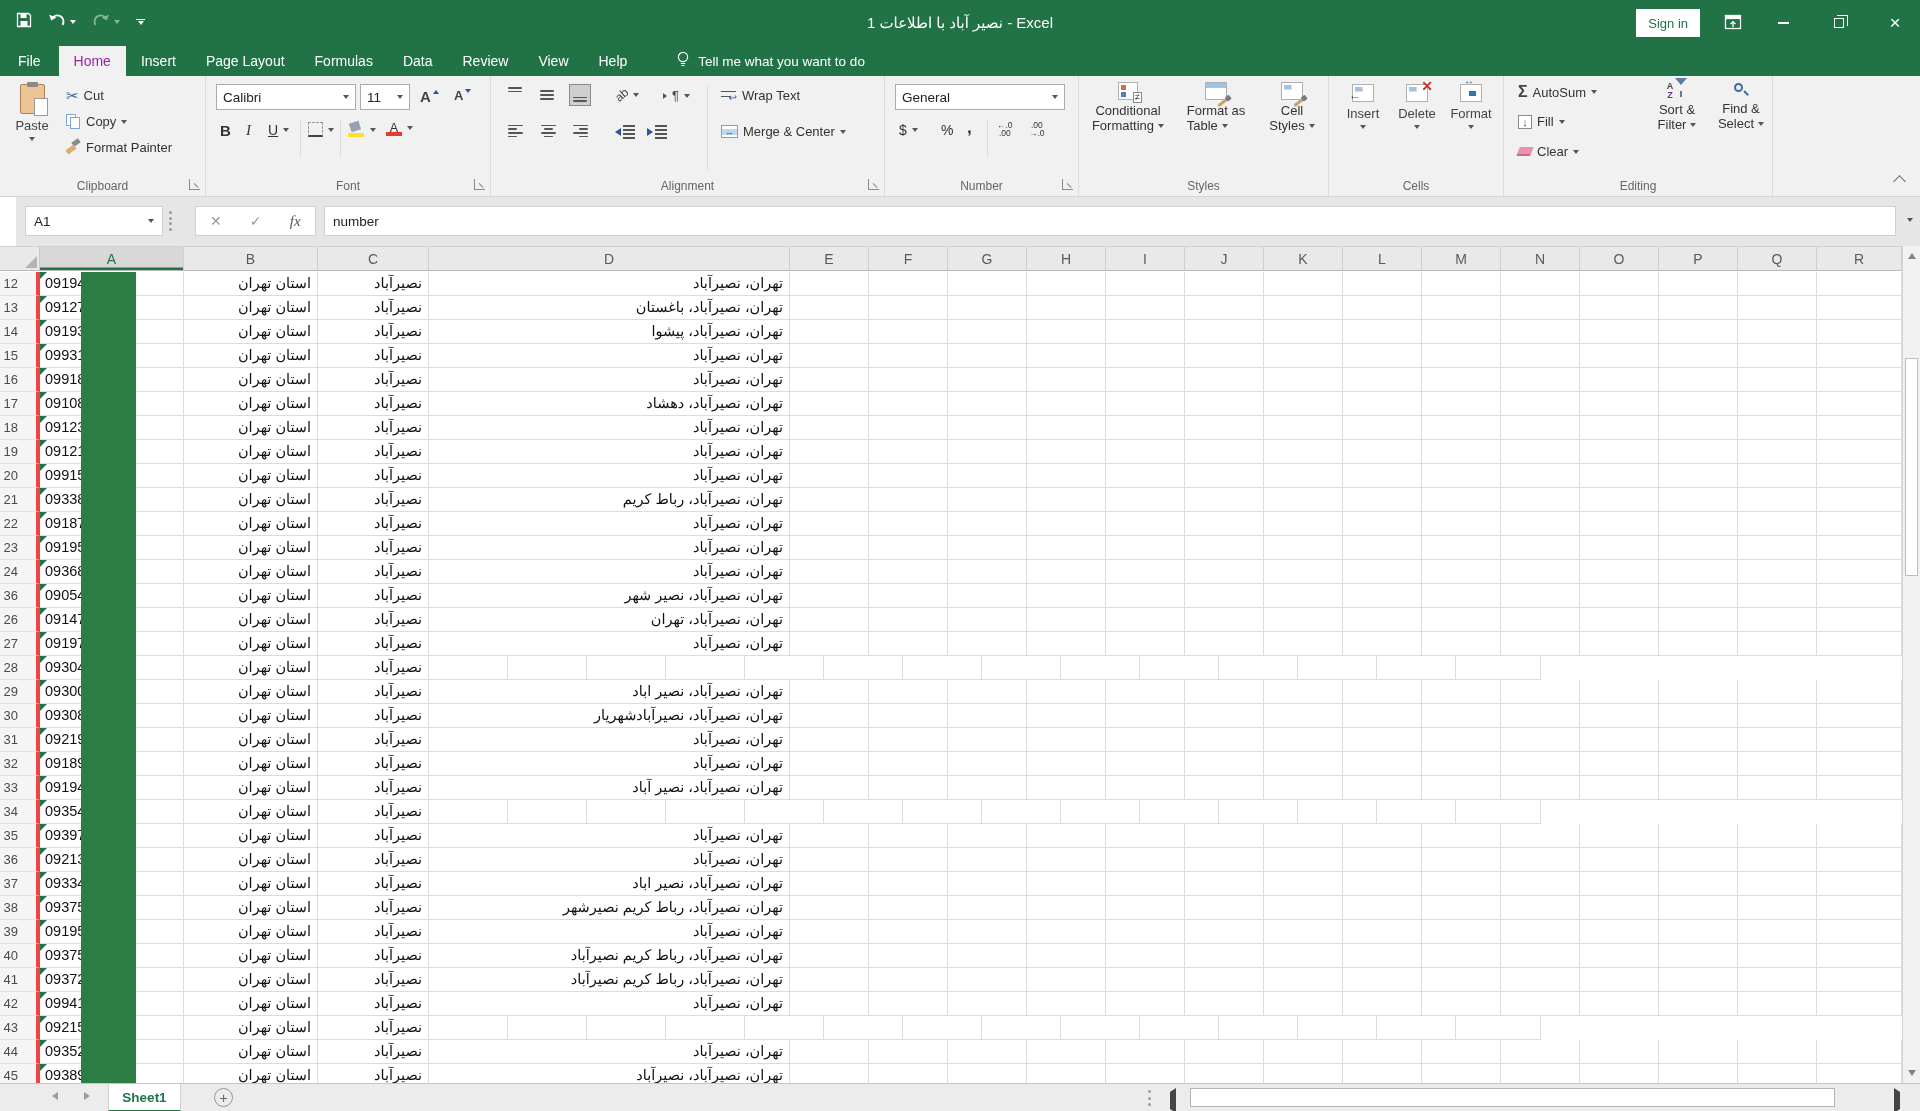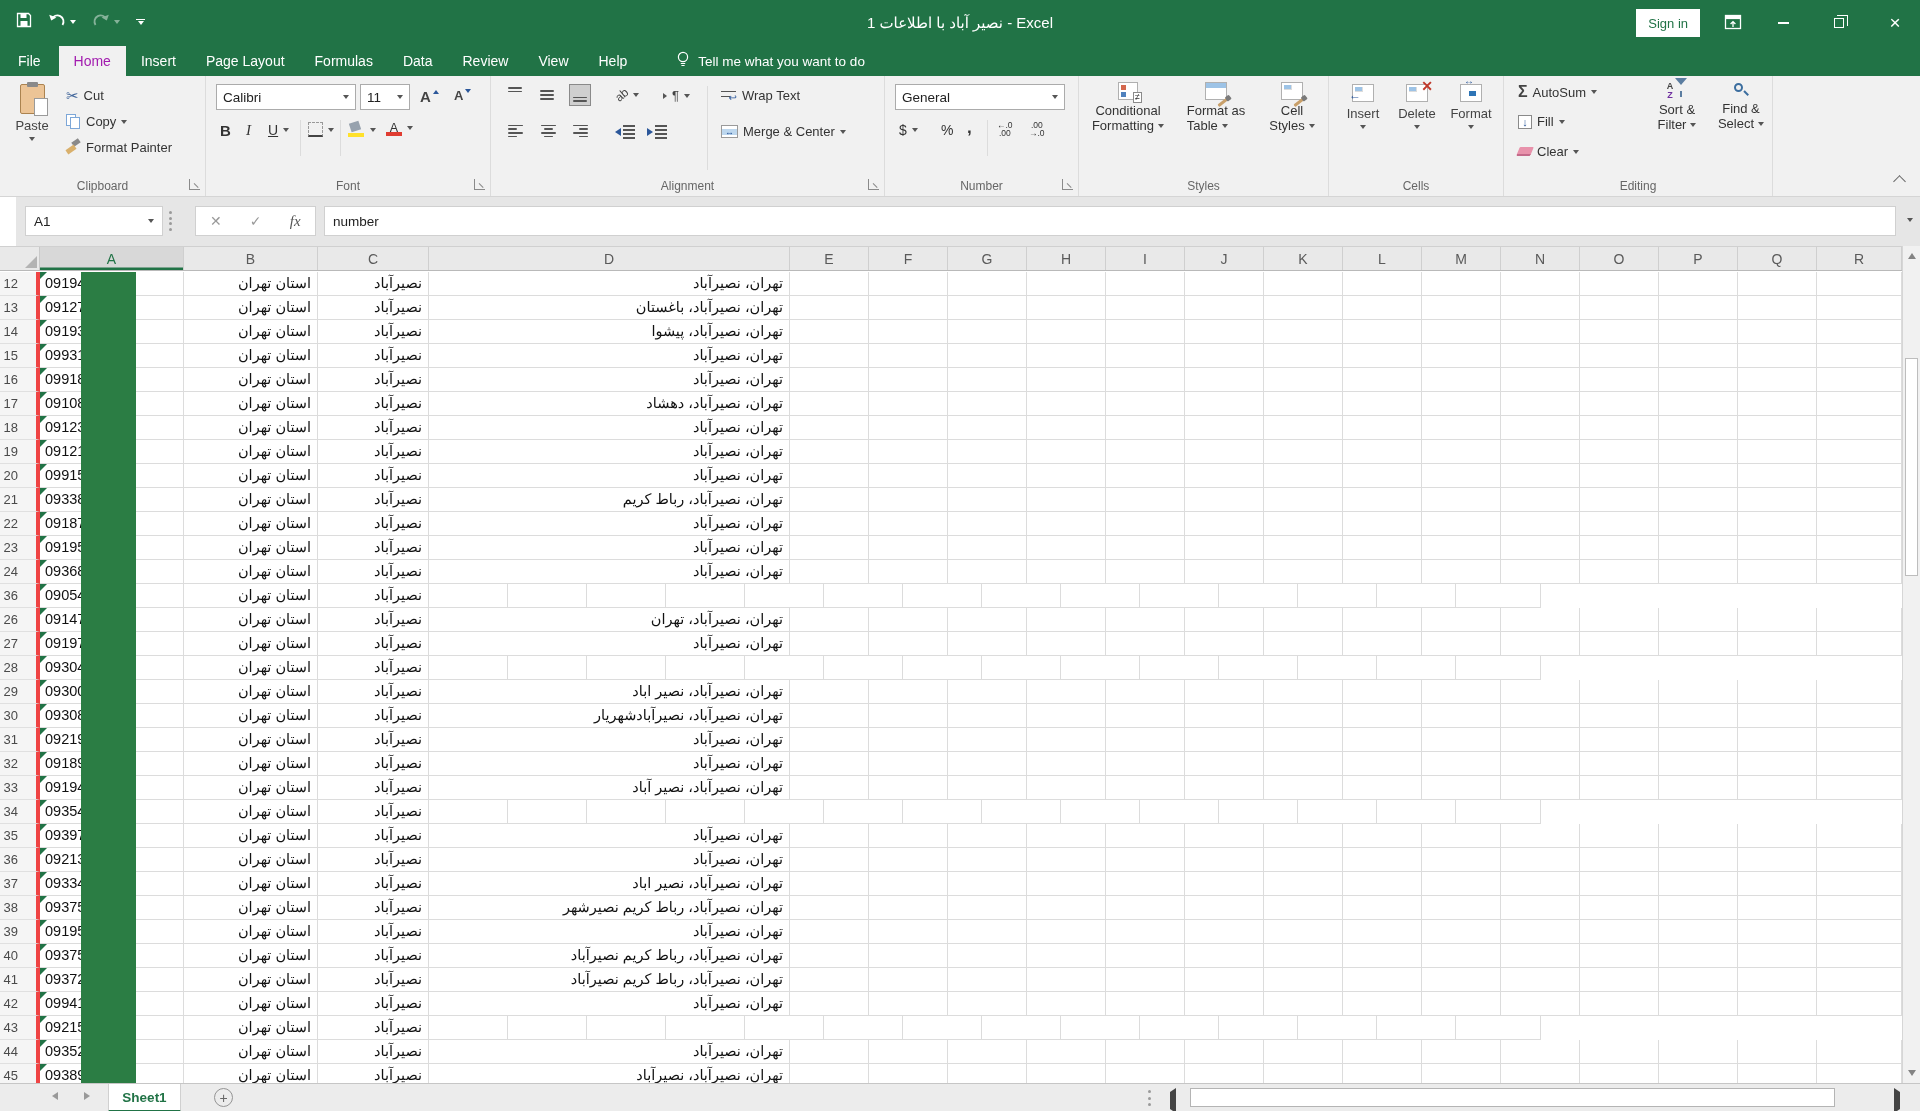--- a/index.html
+++ b/index.html
@@ -849,20 +849,21 @@
         <div class="cell" style="width: 79px;"></div>
         <div class="cell" style="width: 79px;"></div>
         <div class="cell" style="width: 79px;"></div>
         <div class="cell" style="width: 85px;"></div>
       </div>
       <div class="g-row">
         <div class="gut">36</div>
         <div class="cell cA" style="width: 144px;">09054<i class="tri"></i></div>
         <div class="cell cB" style="width: 134px;">استان تهران</div>
         <div class="cell cC" style="width: 111px;">نصیرآباد</div>
+        <div class="cell cD" style="width: 361px;">تهران، نصیرآباد، نصیر شهر</div>
         <div class="cell" style="width: 79px;"></div>
         <div class="cell" style="width: 79px;"></div>
         <div class="cell" style="width: 79px;"></div>
         <div class="cell" style="width: 79px;"></div>
         <div class="cell" style="width: 79px;"></div>
         <div class="cell" style="width: 79px;"></div>
         <div class="cell" style="width: 79px;"></div>
         <div class="cell" style="width: 79px;"></div>
         <div class="cell" style="width: 79px;"></div>
         <div class="cell" style="width: 79px;"></div>

